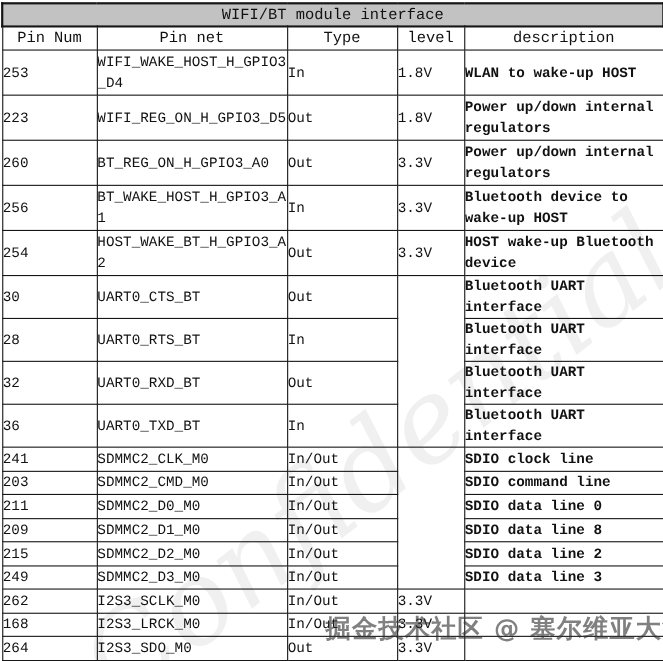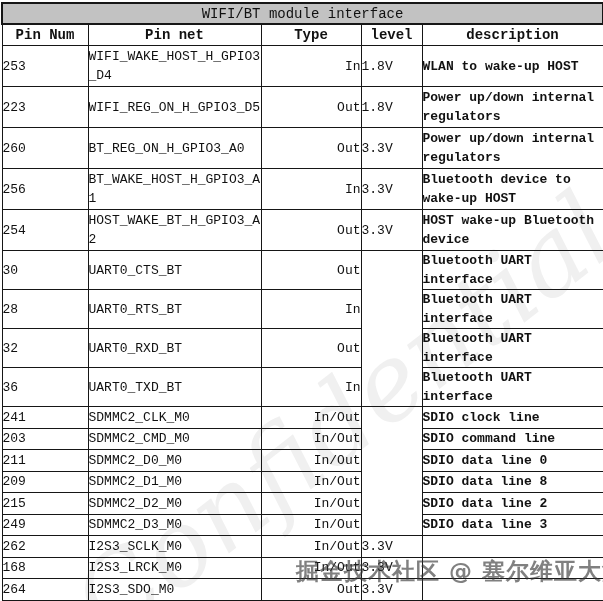--- a/index.html
+++ b/index.html
@@ -27,32 +27,32 @@
   }
   tr.title-row td{
     background:#c2c2c2;
     border:2px solid #161616;
     font-weight:normal;
     font-size:14px;
     text-align:center;
     height:19px;
   }
   thead th{
-    font-weight:bold;
+    font-weight:normal;
     font-size:14px;
     height:20px;
     border-width:2px;
     background:#ffffff;
     text-align:center;
   }
   tr.tall{height:41px;}
   tr.short{height:21.5px;margin-top:40px;}
   td.c-pin{text-align:left;}
   td.c-net{padding:0 7px;word-break:break-all;line-height:19px;}
-  td.c-type{text-align:right;}
+  td.c-type{text-align:left;}
   td.c-level{text-align:left;}
   td.c-desc{padding:0 7px;line-height:19px;font-weight:bold;}
   .wm-cn{
     position:absolute;
     left:296px;top:556px;
     font-size:23px;
     font-weight:bold;
     letter-spacing:1px;
     color:rgba(50,50,50,0.62);
     white-space:nowrap;

